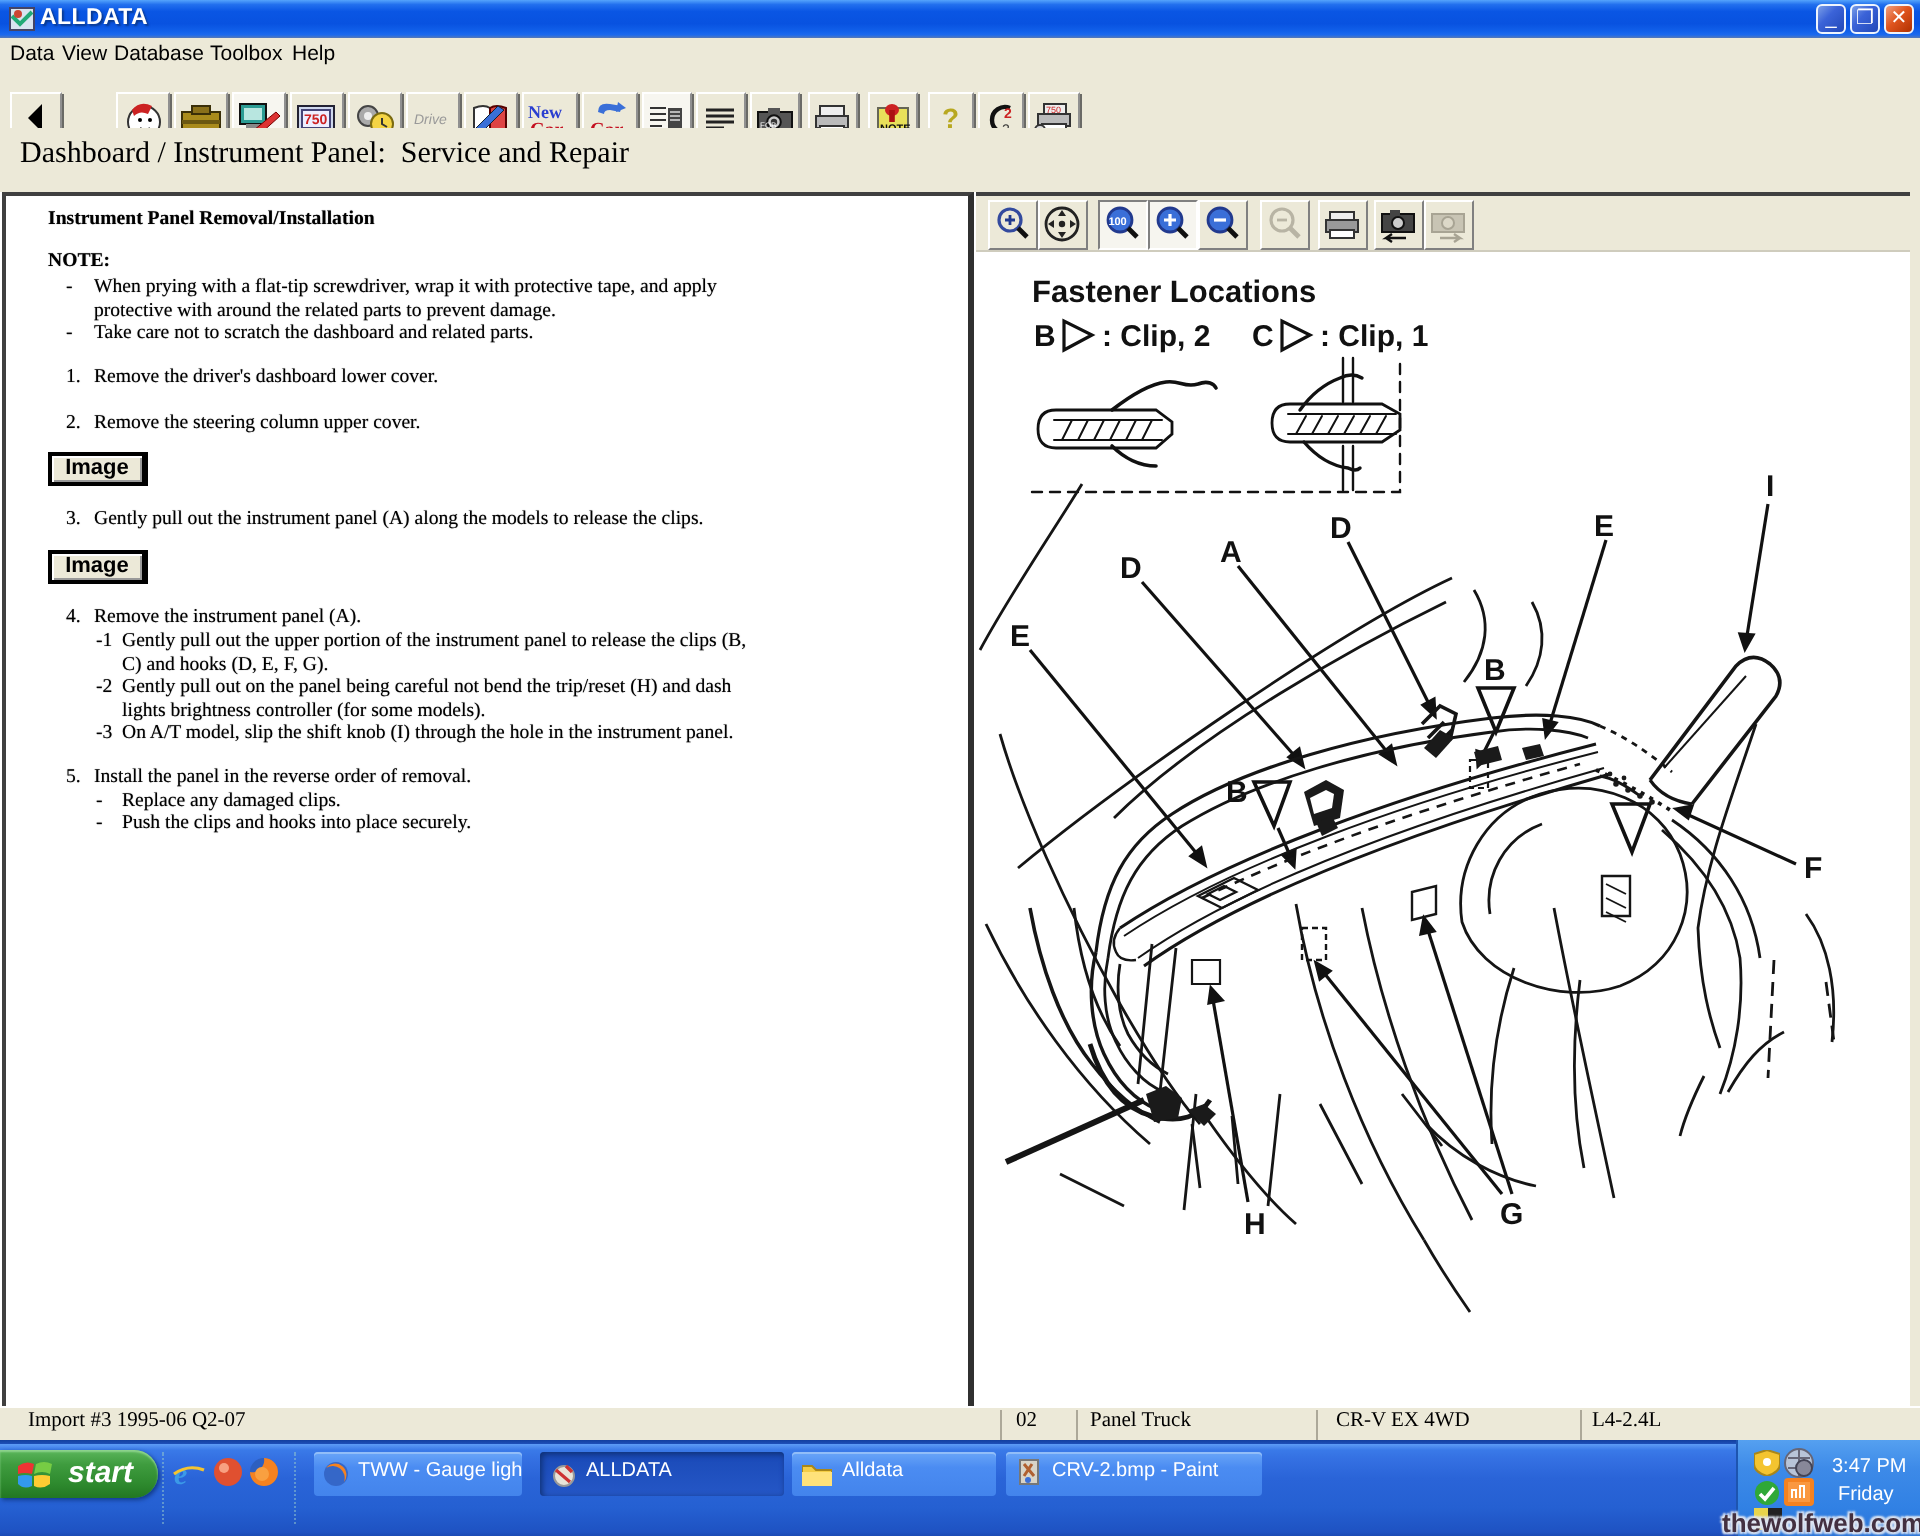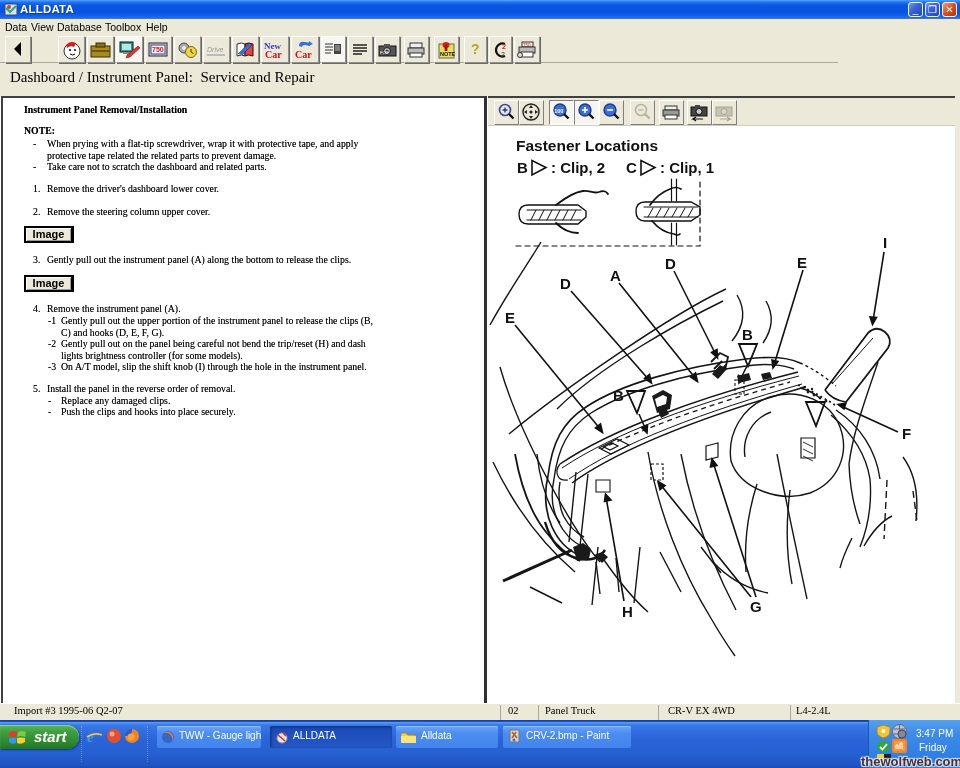--- a/index.html
+++ b/index.html
@@ -13,21 +13,21 @@
 #titletext { position:absolute; left:20px; top:3px; color:#fff; font-weight:bold; font-size:11.5px; letter-spacing:0.2px; text-shadow:1px 1px 1px #0a3a90; }
 .tbtn { position:absolute; top:2px; width:15px; height:15px; border-radius:3px; border:1px solid #eef4fd;
   background:linear-gradient(135deg,#7b9fe8 0%,#3b63d8 40%,#2148b8 100%); color:#fff; font-size:10px; line-height:13px; text-align:center; }
 #btnclose { background:linear-gradient(135deg,#f0a080 0%,#e0551f 45%,#b03000 100%); }
 
 
 #menubar { position:absolute; left:0; top:19px; width:796px; height:15px; background:#ece9d8; font-size:10.5px; color:#000; }
 #menubar span { position:absolute; top:2px; }
 
 
-#toolbar { position:absolute; left:0; top:34px; width:838px; height:29px; background:#ece9d8; border-bottom:1px solid #aca899; }
+#toolbar { position:absolute; left:0; top:44px; width:838px; height:29px; background:#ece9d8; border-bottom:1px solid #aca899; }
 .tb { position:absolute; top:2px; height:27px; background:#ece9d8; border:1px solid; border-color:#fff #909090 #909090 #fff; box-shadow:1px 1px 0 #6a6a66; text-align:center; }
 .tb svg { margin-top:2px; }
 
 
 #header { position:absolute; left:0; top:64px; width:960px; height:32px; background:#ece9d8; }
 #headertext { position:absolute; left:10px; top:5px; font-family:"Liberation Serif", serif; font-size:15px; color:#000; }
 
 
 #content { position:absolute; left:0; top:96px; width:960px; height:607px; background:#fff; }
 #leftpane { position:absolute; left:1px; top:0px; width:486px; height:607px; background:#fff; border-left:2px solid #404040; border-top:2px solid #404040; border-right:3px solid #303030; }
@@ -181,30 +181,30 @@
 <div id="header">
     <span id="headertext">Dashboard / Instrument Panel:&nbsp; Service and Repair</span>
   </div>
 
 <div id="content">
   <div id="leftpane">
     <div class="t b" style="left:21px;top:6px">Instrument Panel Removal/Installation</div>
     <div class="t b" style="left:21px;top:27px">NOTE:</div>
     <div class="t" style="left:30px;top:40px">-</div>
     <div class="t" style="left:44px;top:40px">When prying with a flat-tip screwdriver, wrap it with protective tape, and apply</div>
-    <div class="t" style="left:44px;top:52px">protective tape related the related parts to prevent damage.</div>
+    <div class="t" style="left:44px;top:52px">protective with around the related parts to prevent damage.</div>
     <div class="t" style="left:30px;top:63px">-</div>
     <div class="t" style="left:44px;top:63px">Take care not to scratch the dashboard and related parts.</div>
     <div class="t" style="left:30px;top:85px">1.</div>
     <div class="t" style="left:44px;top:85px">Remove the driver's dashboard lower cover.</div>
     <div class="t" style="left:30px;top:108px">2.</div>
     <div class="t" style="left:44px;top:108px">Remove the steering column upper cover.</div>
     <div class="imgbtn" style="top:128px">Image</div>
     <div class="t" style="left:30px;top:156px">3.</div>
-    <div class="t" style="left:44px;top:156px">Gently pull out the instrument panel (A) along the bottom to release the clips.</div>
+    <div class="t" style="left:44px;top:156px">Gently pull out the instrument panel (A) along the models to release the clips.</div>
     <div class="imgbtn" style="top:177px">Image</div>
     <div class="t" style="left:30px;top:205px">4.</div>
     <div class="t" style="left:44px;top:205px">Remove the instrument panel (A).</div>
     <div class="t" style="left:45px;top:217px">-1</div>
     <div class="t" style="left:58px;top:217px">Gently pull out the upper portion of the instrument panel to release the clips (B,</div>
     <div class="t" style="left:58px;top:229px">C) and hooks (D, E, F, G).</div>
     <div class="t" style="left:45px;top:240px">-2</div>
     <div class="t" style="left:58px;top:240px">Gently pull out on the panel being careful not bend the trip/reset (H) and dash</div>
     <div class="t" style="left:58px;top:252px">lights brightness controller (for some models).</div>
     <div class="t" style="left:45px;top:263px">-3</div>

